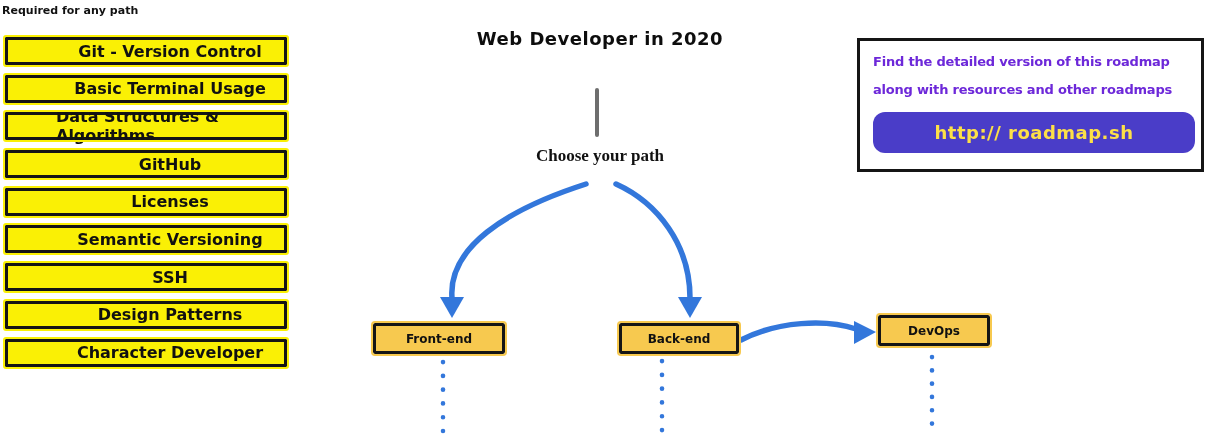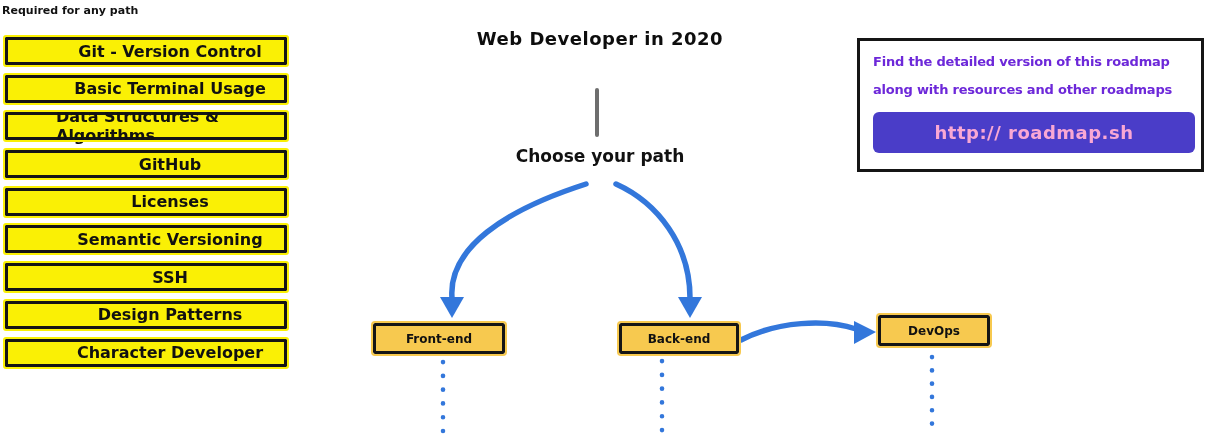--- a/index.html
+++ b/index.html
@@ -13,21 +13,21 @@
            border:3px solid var(--border);outline:2px solid var(--yellow);
            display:flex;align-items:center;justify-content:center;
            font-size:16px;font-weight:bold;color:#111;border-radius:1px;cursor:pointer;padding-left:48px;}
 
   
   .main-title{position:absolute;left:390px;top:28px;width:420px;text-align:center;
               font-size:18px;font-weight:bold;color:#0d0d0d;letter-spacing:.5px;}
   .stem-line{position:absolute;left:595px;top:88px;width:4px;height:49px;
              background:var(--gray_line);border-radius:2px;}
   .choose-label{position:absolute;left:390px;top:146px;width:420px;text-align:center;
-                font-size:17px;font-weight:bold;color:#111;}
+                font-size:17px;font-weight:bold;color:#111;font-family:Liberation Serif, serif;}
 
   svg.overlay{position:absolute;left:0;top:0;pointer-events:none;}
   .arrow{stroke:var(--blue);stroke-width:5.5;fill:none;stroke-linecap:round;}
   .arrowhead{fill:var(--blue);stroke:none;}
   .dotline{stroke:var(--blue);stroke-width:4.6;stroke-linecap:round;}
 
   .path-node{position:absolute;box-sizing:border-box;background:var(--amber);
              border:3px solid var(--border);outline:2px solid var(--amber);
              display:flex;align-items:center;justify-content:center;
              font-size:12px;font-weight:bold;color:#111;border-radius:2px;cursor:pointer;}
@@ -36,21 +36,21 @@
   #node-devops{left:878px;top:315px;width:112px;height:31px;}
 
   
   .info-box{position:absolute;left:857px;top:38px;width:347px;height:134px;box-sizing:border-box;
             background:#fff;border:3px solid var(--border);}
   .info-line{position:absolute;left:13px;white-space:nowrap;font-size:13px;font-weight:bold;
              color:#6d28d9;letter-spacing:-0.2px;}
   .info-line.l1{top:13px;}
   .info-line.l2{top:41px;}
   .info-btn{position:absolute;left:13px;top:71px;width:322px;height:41px;box-sizing:border-box;
-            background:var(--indigo);border:none;border-radius:6px;color:#f9a8d4;
+            background:var(--indigo);border:none;border-radius:12px;color:#fde047;
             font-family:inherit;font-size:18px;font-weight:bold;letter-spacing:.5px;cursor:pointer;
             display:flex;align-items:center;justify-content:center;}
 </style>
 </head>
 <body>
 
 <div id="canvas">
 
   <div class="req-heading">Required for any path</div>
   <div class="req-list">

